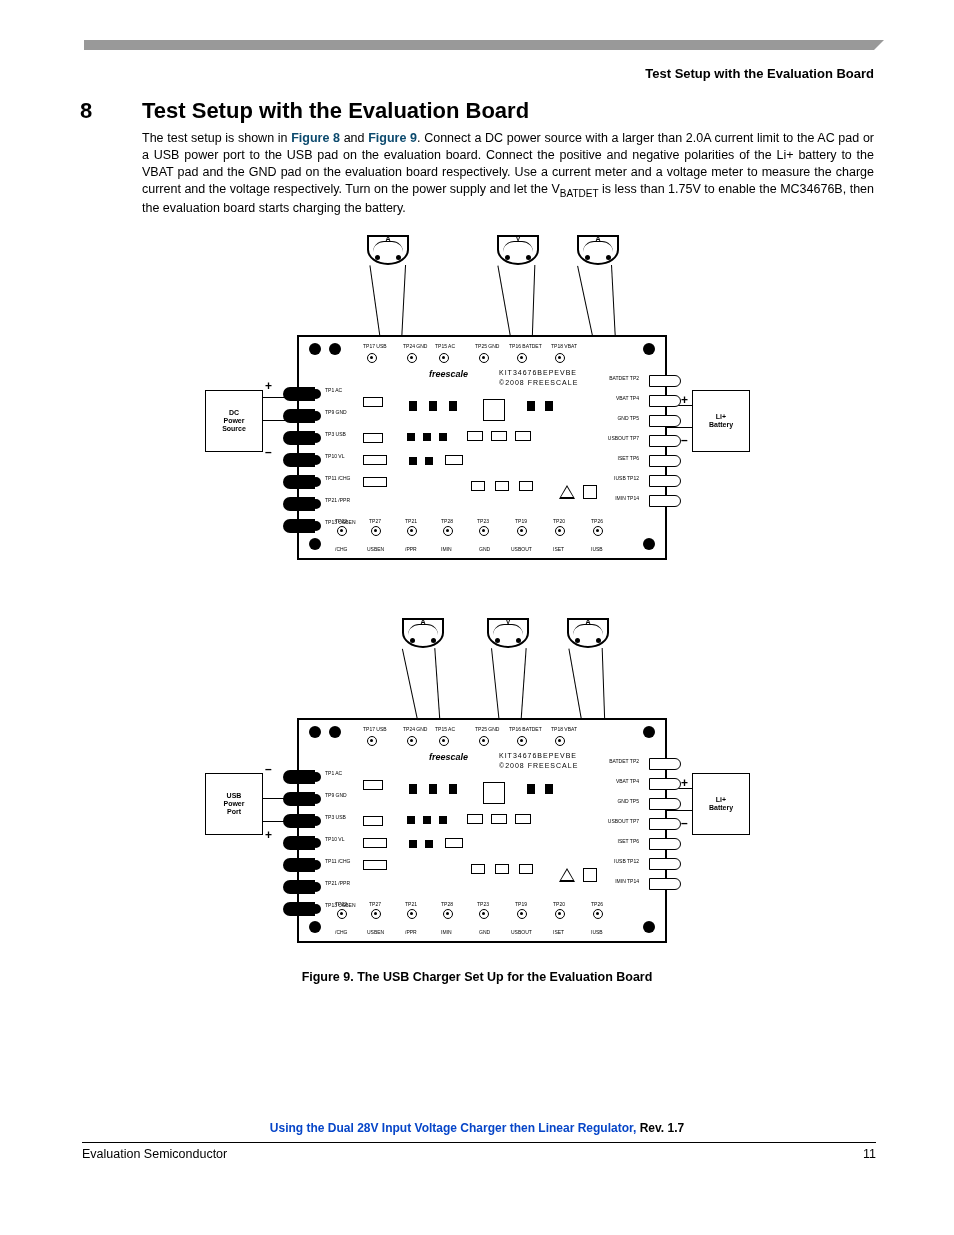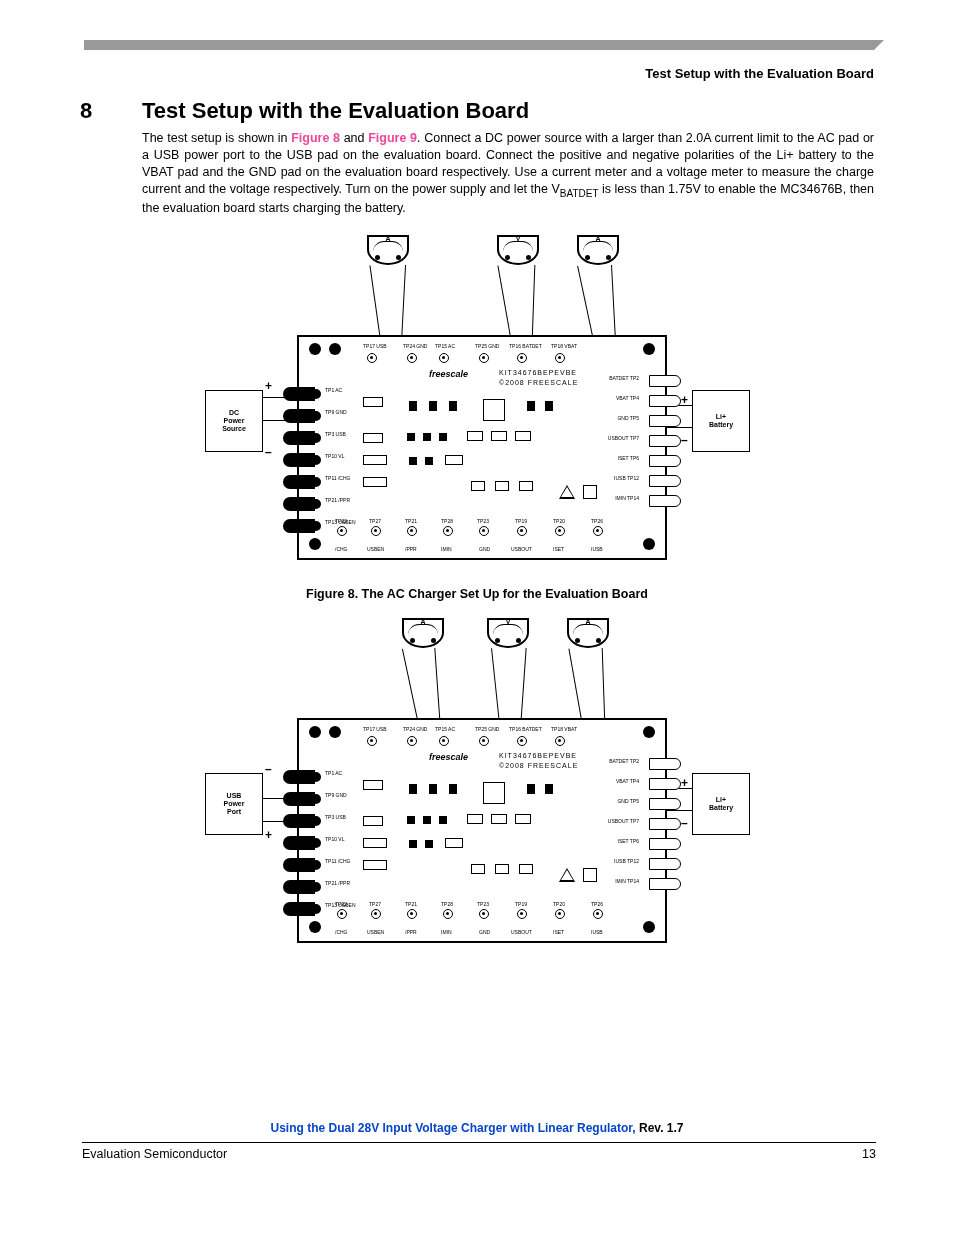--- a/index.html
+++ b/index.html
@@ -55,21 +55,21 @@
   }
   .body-text {
     position: absolute;
     top: 130px;
     left: 142px;
     right: 80px;
     font-size: 12.5px;
     line-height: 1.35;
     text-align: justify;
   }
-  .link { color: #ec4899; font-weight: bold; }
+  .link { color: #0c4a6e; font-weight: bold; }
   .sub { font-size: 10px; vertical-align: sub; }
   .figure-block {
     position: absolute;
     left: 0;
     right: 0;
     text-align: center;
   }
   .figure1 { top: 235px; }
   .figure2 { top: 618px; }
   .fig-caption {
@@ -428,21 +428,20 @@
       <div class="tplabel" style="bottom:6px;left:36px;">/CHG</div>
       <div class="tplabel" style="bottom:6px;left:68px;">USBEN</div>
       <div class="tplabel" style="bottom:6px;left:106px;">/PPR</div>
       <div class="tplabel" style="bottom:6px;left:142px;">IMIN</div>
       <div class="tplabel" style="bottom:6px;left:180px;">GND</div>
       <div class="tplabel" style="bottom:6px;left:212px;">USBOUT</div>
       <div class="tplabel" style="bottom:6px;left:254px;">ISET</div>
       <div class="tplabel" style="bottom:6px;left:292px;">IUSB</div>
     </div>
   </div>
-  <div class="fig-caption">Figure 8. The AC Charger Set Up for the Evaluation Board</div>
 </div>
 
 <div class="figure-block figure2">
   <div class="diagram">
     <div class="meter m1" style="left:205px;">
         <span class="lbl">A</span>
         <span class="dot l"></span>
         <span class="dot r"></span>
       </div>
     <div class="meter m2" style="left:290px;">
@@ -573,20 +572,21 @@
       <div class="tplabel" style="bottom:6px;left:36px;">/CHG</div>
       <div class="tplabel" style="bottom:6px;left:68px;">USBEN</div>
       <div class="tplabel" style="bottom:6px;left:106px;">/PPR</div>
       <div class="tplabel" style="bottom:6px;left:142px;">IMIN</div>
       <div class="tplabel" style="bottom:6px;left:180px;">GND</div>
       <div class="tplabel" style="bottom:6px;left:212px;">USBOUT</div>
       <div class="tplabel" style="bottom:6px;left:254px;">ISET</div>
       <div class="tplabel" style="bottom:6px;left:292px;">IUSB</div>
     </div>
   </div>
+  <div class="fig-caption">Figure 9. The USB Charger Set Up for the Evaluation Board</div>
 </div>
 
 <div class="footer-doc">
-  <span class="blue">Using the Dual 28V Input Voltage Charger with Linear Regulator,</span><span> Rev. 1.7</span>
+  <span class="blue">Using the Dual 28V Input Voltage Charger then Linear Regulator,</span><span> Rev. 1.7</span>
 </div>
 <div class="footer-line"></div>
 <div class="footer-left">Evaluation Semiconductor</div>
-<div class="footer-right">13</div>
+<div class="footer-right">11</div>
 
 </body></html>

